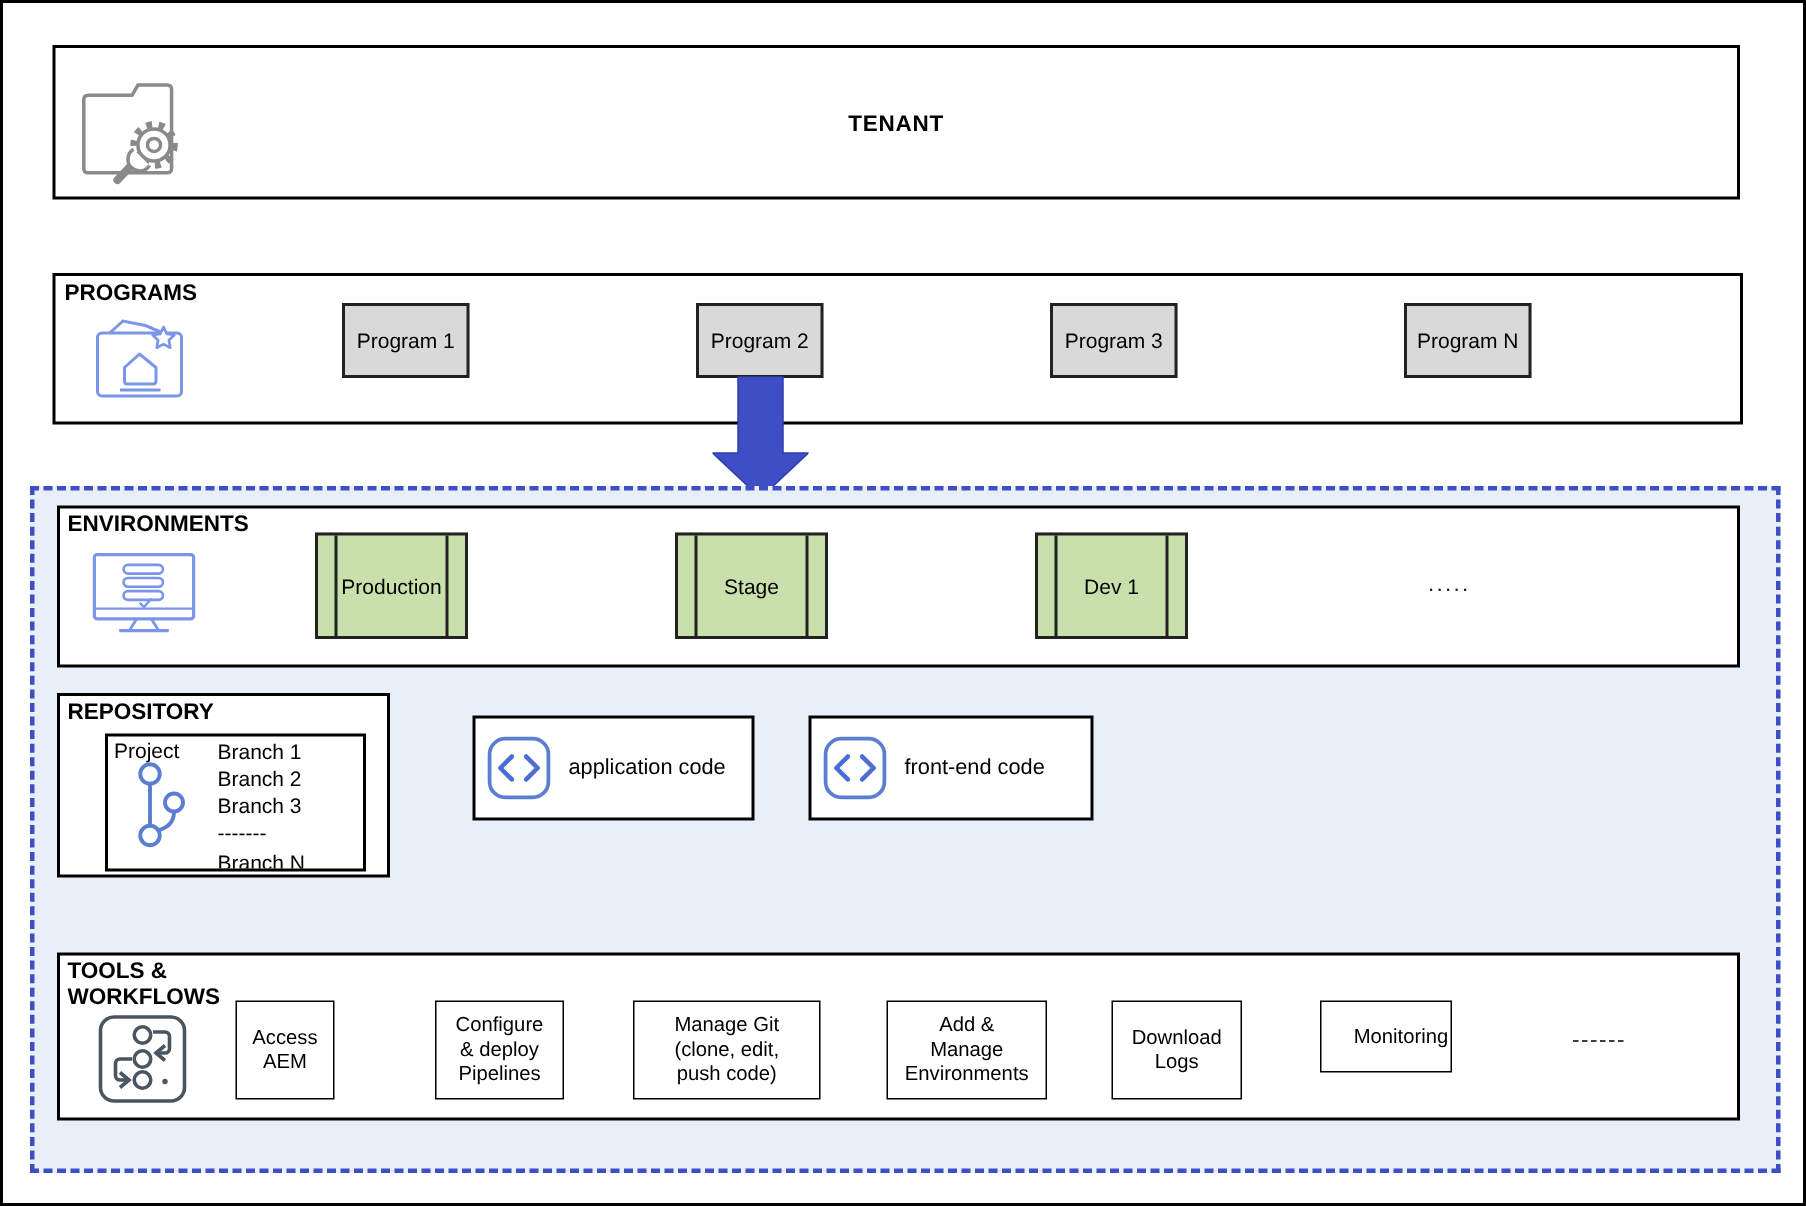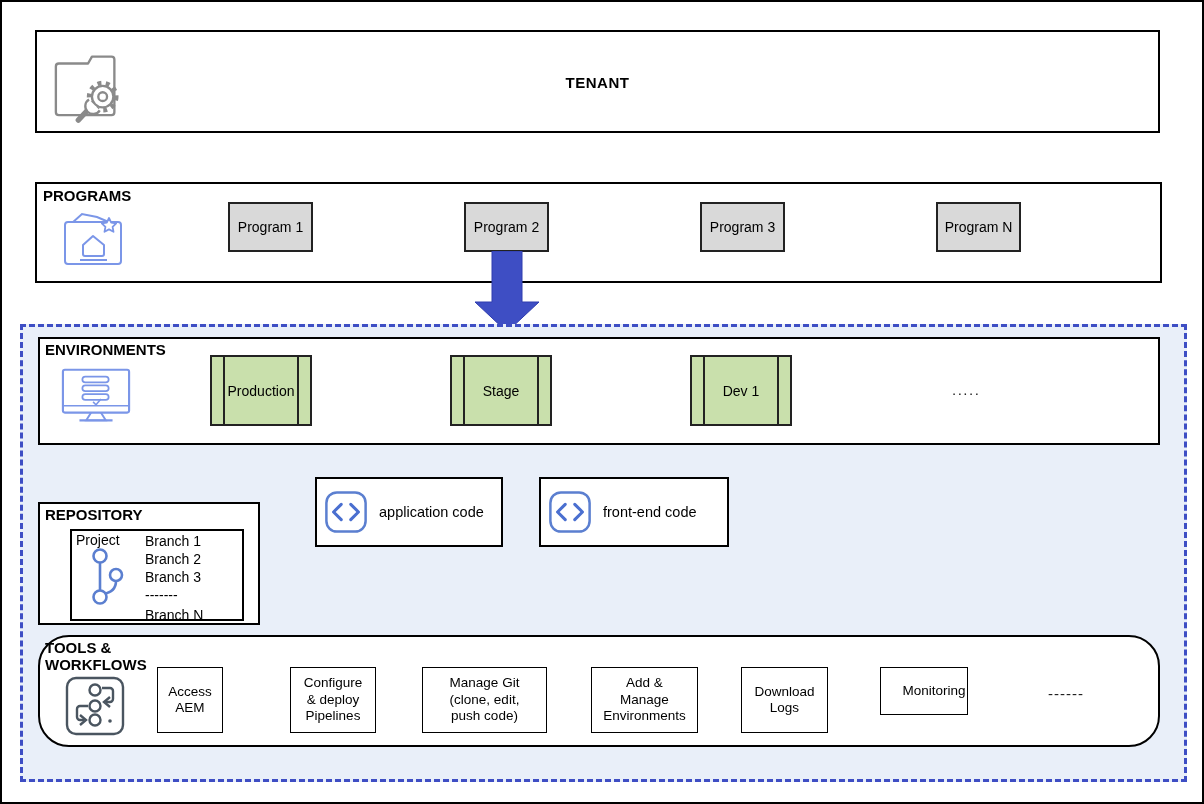--- a/index.html
+++ b/index.html
@@ -97,21 +97,21 @@
       <span class="bar bar-r"></span>
       </div>
     <div class="node env" style="left:650px;top:16px;width:102px;height:71px;">
       <span class="bar bar-l"></span>
       <span>Dev 1</span>
       <span class="bar bar-r"></span>
       </div>
     <div class="ellipsis" style="left:912px;top:42px;">.....</div>
   </div>
 
-  <div class="sect" style="left:36px;top:460px;width:222px;height:123px;margin-top:40px;">
+  <div class="sect" style="left:36px;top:460px;width:222px;height:123px;">
     <div class="sect-label" style="left:5px;top:2px;">REPOSITORY</div>
     <div class="innerbox" style="left:30px;top:25px;width:174px;height:92px;">
       <div class="proj-label">Project</div>
       <svg class="icon" style="left:14px;top:16px;" width="40" height="62" viewBox="0 0 40 62">
         <path d="M14,14 V44" stroke="#5b7fd0" stroke-width="2.6" fill="none"></path>
         <path d="M30,34 Q30,45 17,47" stroke="#5b7fd0" stroke-width="2.6" fill="none"></path>
         <circle cx="14" cy="9" r="6.5" fill="#fff" stroke="#5b7fd0" stroke-width="2.6"></circle>
         <circle cx="14" cy="50" r="6.5" fill="#fff" stroke="#5b7fd0" stroke-width="2.6"></circle>
         <circle cx="30" cy="28" r="6" fill="#fff" stroke="#5b7fd0" stroke-width="2.6"></circle>
       </svg>
@@ -132,21 +132,21 @@
   </div>
 
   <div class="codebox" style="left:537px;top:475px;width:190px;height:70px;">
     <svg width="44" height="44" viewBox="0 0 46 46">
       <rect x="2.5" y="2.5" width="41" height="41" rx="11" fill="#fff" stroke="#5b7fd0" stroke-width="2.6"></rect>
       <path d="M18,15 l-8,8 8,8 M28,15 l8,8 -8,8" fill="none" stroke="#4a6fd0" stroke-width="3.2" stroke-linecap="round" stroke-linejoin="round"></path>
     </svg>
     <span>front-end code</span>
   </div>
 
-  <div class="sect" style="left:36px;top:633px;width:1122px;height:112px;border-radius:31px;">
+  <div class="sect" style="left:36px;top:633px;width:1122px;height:112px;">
     <div class="sect-label" style="left:5px;top:2px;">TOOLS &amp;
 WORKFLOWS</div>
     <svg class="icon" style="left:24px;top:38px;" width="62" height="62" viewBox="0 0 62 62">
       <rect x="3" y="3" width="56" height="56" rx="9" fill="#fff" stroke="#4a5560" stroke-width="2.4"></rect>
       <path d="M38,13 h8 a3,3 0 0 1 3,3 v8 a3,3 0 0 1 -3,3 h-4" fill="none" stroke="#4a5560" stroke-width="2.4"></path>
       <polyline points="46,22 40,27 46,32" fill="none" stroke="#4a5560" stroke-width="2.4"></polyline>
       <path d="M24,31 h-8 a3,3 0 0 0 -3,3 v8 a3,3 0 0 0 3,3 h4" fill="none" stroke="#4a5560" stroke-width="2.4"></path>
       <polyline points="16,40 22,45 16,50" fill="none" stroke="#4a5560" stroke-width="2.4"></polyline>
       <circle cx="31" cy="15" r="5.5" fill="#fff" stroke="#4a5560" stroke-width="2.4"></circle>
       <circle cx="31" cy="31" r="5.5" fill="#fff" stroke="#4a5560" stroke-width="2.4"></circle>

